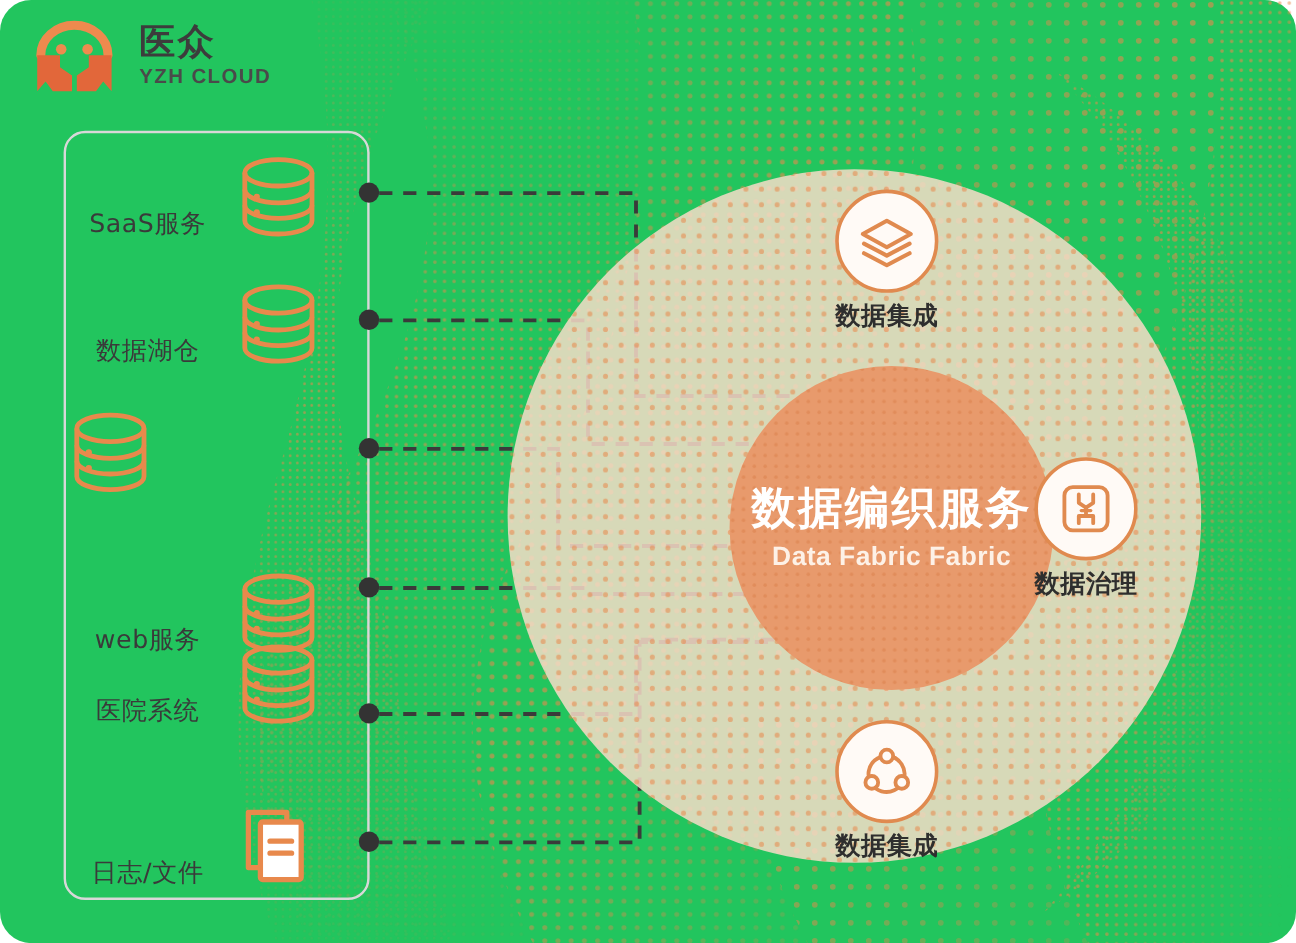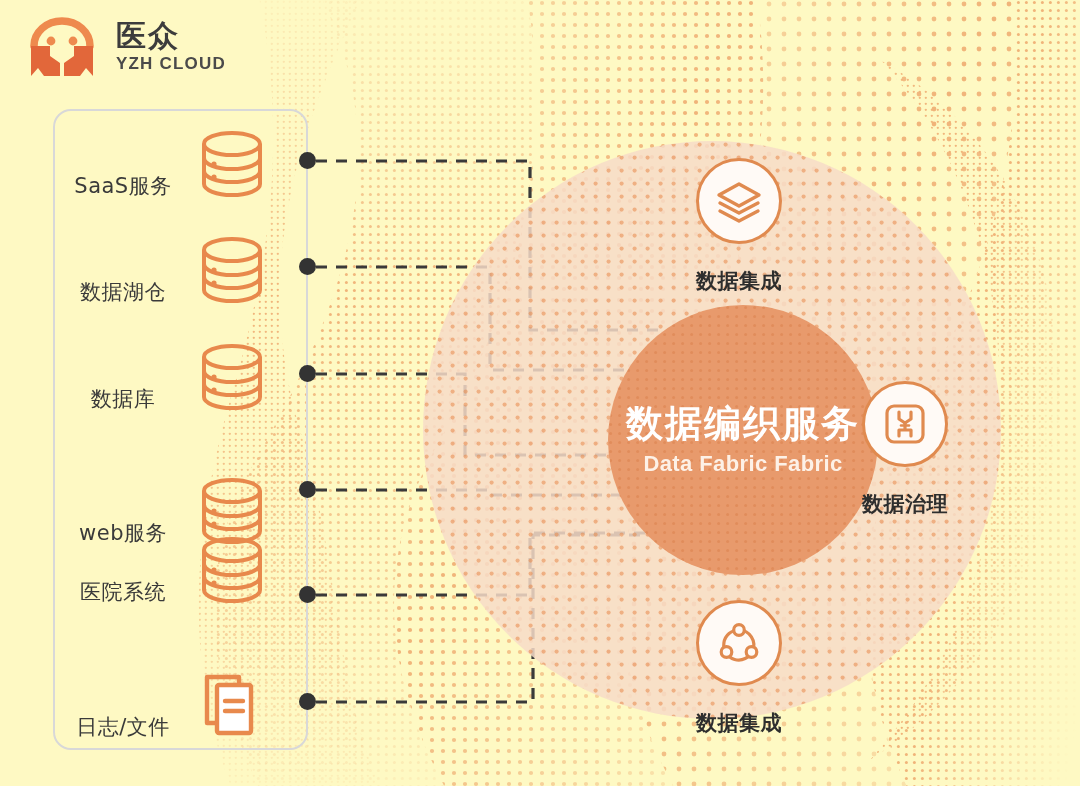--- a/index.html
+++ b/index.html
@@ -2,21 +2,21 @@
 <html><head>
 <meta charset="utf-8">
 <style>
   * { box-sizing: border-box; margin: 0; padding: 0; }
   html, body {
     width: 1080px; height: 786px;
     background: #ffffff;
     font-family: "Liberation Sans", "DejaVu Sans", sans-serif;
     overflow: hidden;
   }
-  #stage { position: relative; width: 1080px; height: 786px; background: #fef9c3; }
+  #stage { position: relative; width: 1080px; height: 786px; background: #22c55e; border-radius: 26px; }
 
   
   #bg-waves {
     position: absolute; left: 0; top: 0;
     width: 1080px; height: 786px;
     pointer-events: none;
   }
 
   
   #brand { position: absolute; left: 22px; top: 16px; display: flex; align-items: center; }
@@ -101,21 +101,21 @@
     position: absolute; width: 150px;
     display: flex; flex-direction: column; align-items: center;
     z-index: 6;
   }
   .cap-badge {
     width: 86px; height: 86px; border-radius: 50%;
     background: #fffaf6; border: 3px solid #e08a4f;
     display: flex; align-items: center; justify-content: center;
   }
   .cap-label {
-    margin-top: 23px; font-size: 21px; font-weight: 700; color: #2e2e2e;
+    margin-top: 5px; font-size: 21px; font-weight: 700; color: #2e2e2e;
     font-family: "DejaVu Sans", "Liberation Sans", sans-serif;
     letter-spacing: .5px; white-space: nowrap;
   }
   #cap-integration { left: 664px; top: 158px; }
   #cap-governance  { left: 830px; top: 381px; text-align: center; }
   #cap-aggregation { left: 664px; top: 600px; }
 </style>
 </head>
 <body>
 
@@ -286,21 +286,20 @@
       <ellipse cx="37" cy="16" rx="28" ry="11" fill="none" stroke="#e8894c" stroke-width="4"></ellipse>
       <path d="M9,16 L9,56 A28,11 0 0 0 65,56 L65,16" fill="none" stroke="#e8894c" stroke-width="4"></path>
       <path d="M9,30 A28,11 0 0 0 65,30" fill="none" stroke="#e8894c" stroke-width="4"></path>
       <path d="M9,43 A28,11 0 0 0 65,43" fill="none" stroke="#e8894c" stroke-width="4"></path>
       <circle cx="19" cy="36" r="2.6" fill="#e8894c"></circle>
       <circle cx="19" cy="49" r="2.6" fill="#e8894c"></circle>
     </svg>
   </div>
 
   <div class="src-row" style="top:335px;left:53px;">
-    <div class="src-label">数据库</div>
     <svg class="src-icon" viewBox="0 0 74 72">
       <ellipse cx="37" cy="16" rx="28" ry="11" fill="none" stroke="#e8894c" stroke-width="4"></ellipse>
       <path d="M9,16 L9,56 A28,11 0 0 0 65,56 L65,16" fill="none" stroke="#e8894c" stroke-width="4"></path>
       <path d="M9,30 A28,11 0 0 0 65,30" fill="none" stroke="#e8894c" stroke-width="4"></path>
       <path d="M9,43 A28,11 0 0 0 65,43" fill="none" stroke="#e8894c" stroke-width="4"></path>
       <circle cx="19" cy="36" r="2.6" fill="#e8894c"></circle>
       <circle cx="19" cy="49" r="2.6" fill="#e8894c"></circle>
     </svg>
   </div>
 

